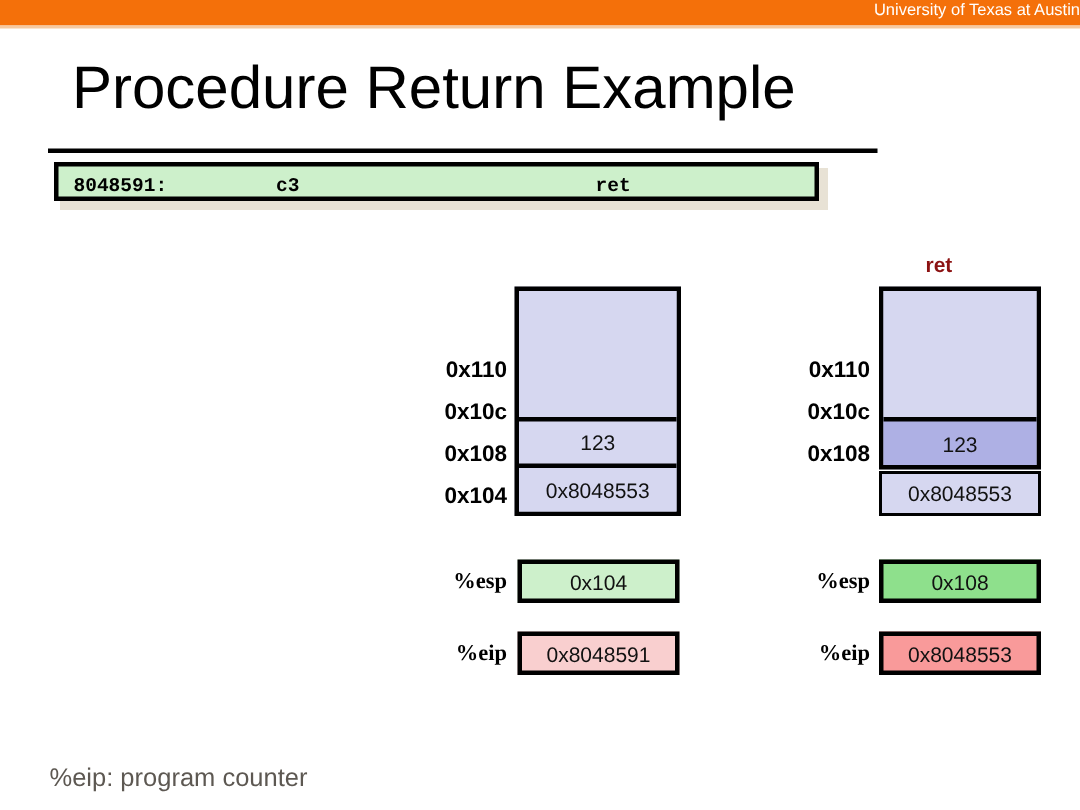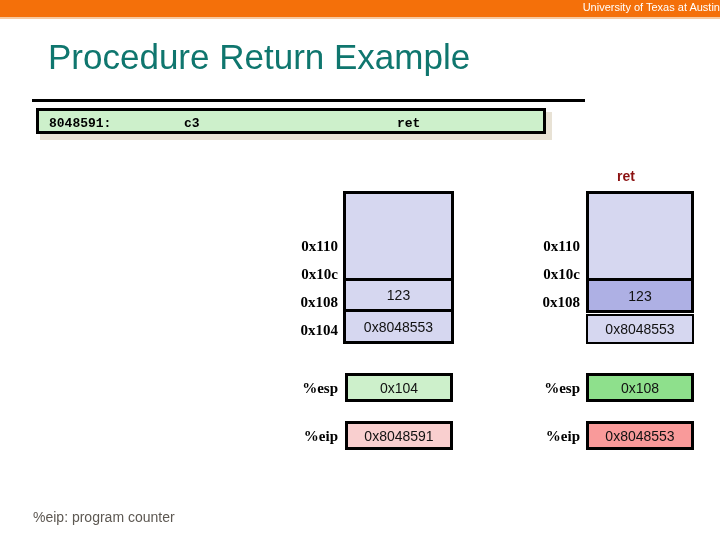--- a/index.html
+++ b/index.html
@@ -37,22 +37,22 @@
     position: absolute;
     left: 0; top: 17px;
     width: 720px; height: 2px;
     background: #f6c9a0;
   }
 
   
   #page-title {
     position: absolute;
     left: 48px; top: 37px;
-    font-size: 35px;
-    color: #0f766e;
+    font-size: 40px;
+    color: #000000;
     font-family: "Liberation Sans", sans-serif;
     font-weight: normal;
     letter-spacing: 0px;
     white-space: nowrap;
   }
 
   #title-rule {
     position: absolute;
     left: 32px; top: 99px;
     width: 553px; height: 3px;
@@ -119,21 +119,21 @@
     align-items: center;
     justify-content: center;
   }
   .seg-div-top { border-top: 3px solid #000000; }
 
   .addr-label {
     position: absolute;
     font-size: 15px;
     font-weight: bold;
     color: #000000;
-    font-family: Liberation Serif, serif;
+    font-family: Liberation Sans, sans-serif;
     text-align: right;
     white-space: nowrap;
   }
 
   
   .orphan-cell {
     position: absolute;
     box-sizing: border-box;
     background: #d6d7f0;
     border: 2px solid #000000;
@@ -164,21 +164,21 @@
     font-family: "Liberation Sans", sans-serif;
     display: flex;
     align-items: center;
     justify-content: center;
   }
 
   
   #footnote {
     position: absolute;
     left: 33px; top: 509px;
-    font-size: 14px;
+    font-size: 17px;
     color: #5d5852;
     font-family: "Liberation Sans", sans-serif;
     white-space: nowrap;
   }
   #page-number {
     position: absolute;
     left: 697px; top: 519px;
     font-size: 11px;
     color: #3a3a3a;
     font-family: "Liberation Sans", sans-serif;

